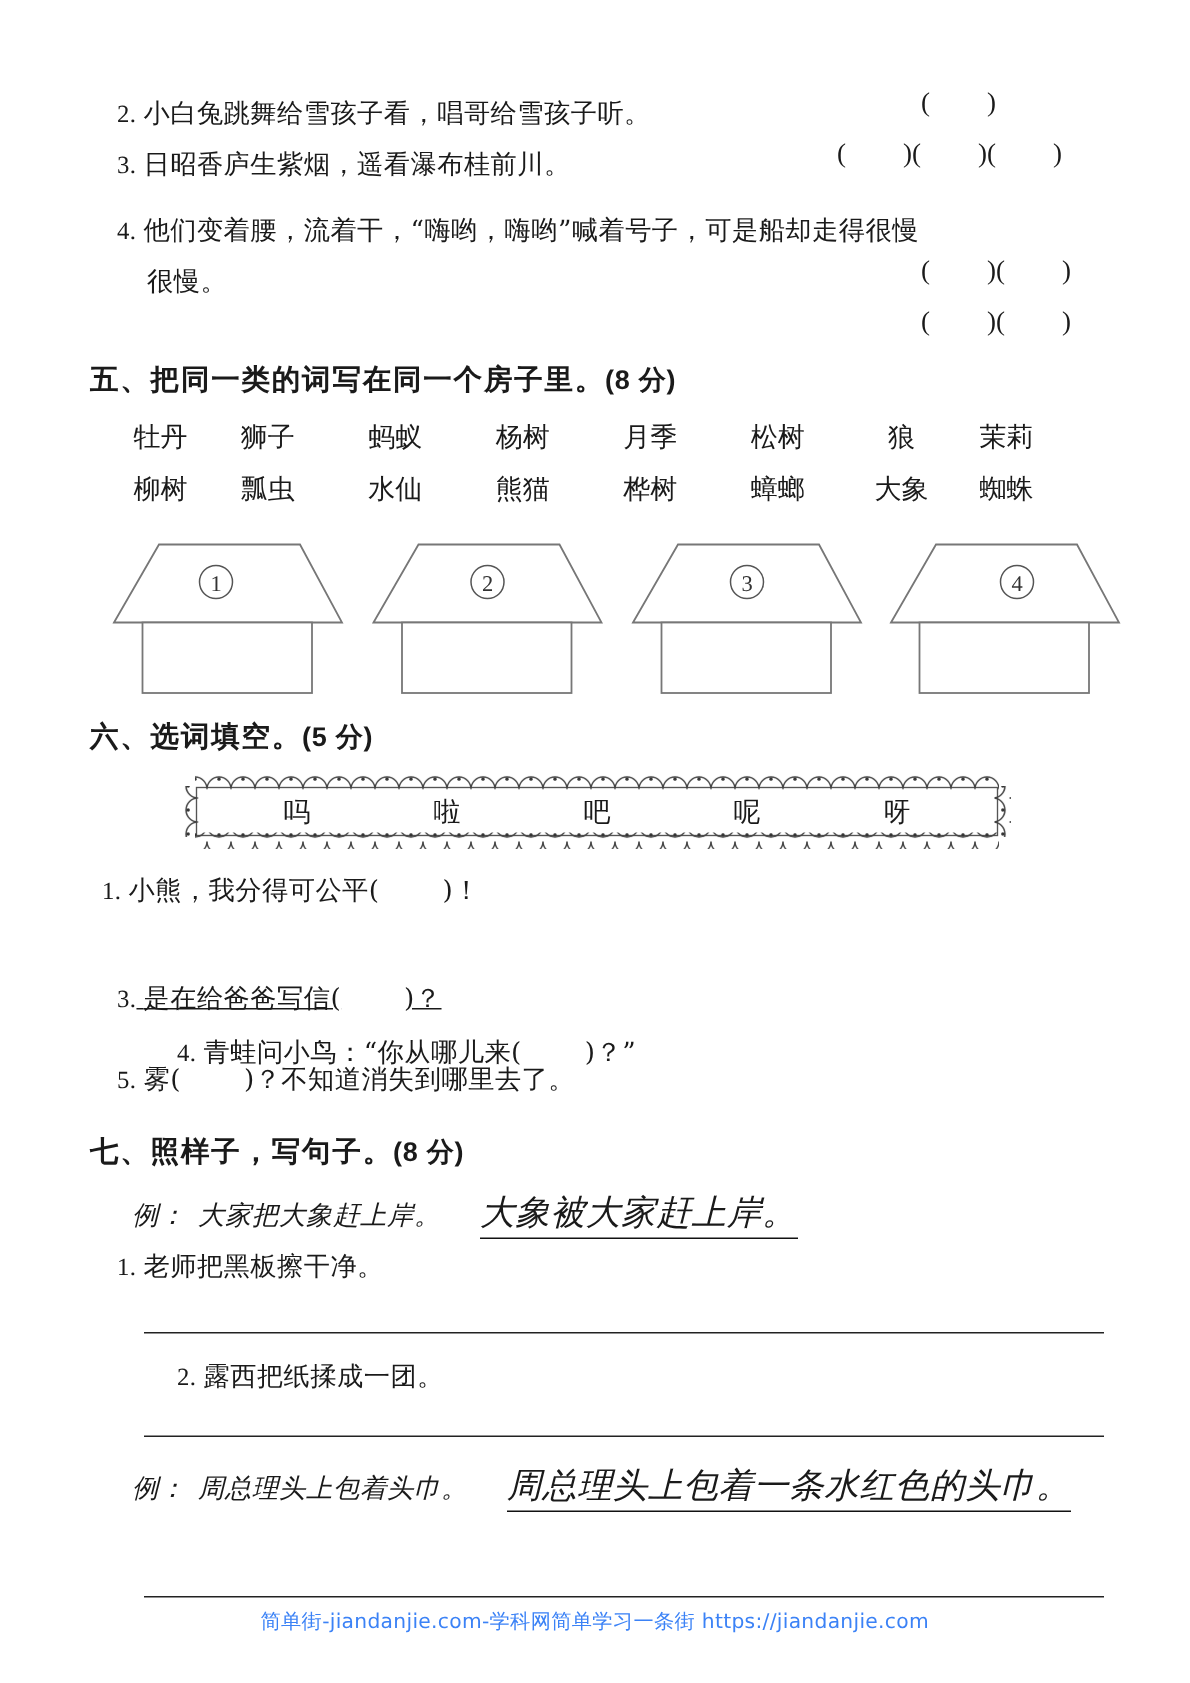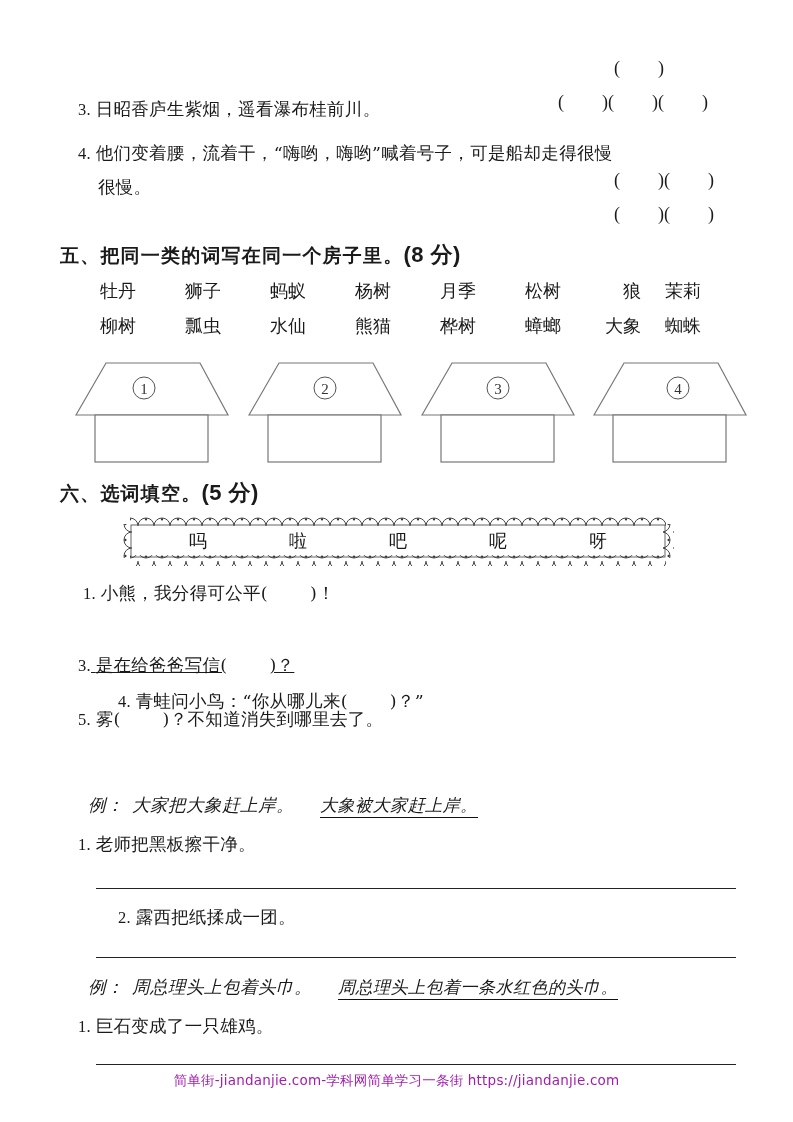--- a/index.html
+++ b/index.html
@@ -55,34 +55,34 @@
   .heading {
     font-family: "DejaVu Sans", "Liberation Sans", sans-serif;
     font-weight: bold;
     font-size: 19px;
     letter-spacing: 1.2px;
     white-space: nowrap;
   }
   .heading .score {
     font-family: "Liberation Sans", sans-serif;
     font-weight: bold;
-    font-size: 22px;
+    font-size: 18px;
     letter-spacing: 0.5px;
   }
 
   
   .wordrow {
     position: absolute;
     white-space: nowrap;
     font-size: 18px;
     font-family: "DejaVu Serif", "Liberation Serif", serif;
   }
   .wordrow span.w {
     display: inline-block;
-    text-align: right;
+    text-align: center;
   }
 
   
   .house {
     position: absolute;
   }
   .house svg { display: block; }
 
   
   .wordbank {
@@ -110,51 +110,55 @@
     white-space: nowrap;
     font-size: 17px;
   }
   .kai {
     font-family: "Liberation Serif", "DejaVu Serif", serif;
     font-style: italic;
     font-size: 17.5px;
     letter-spacing: 0.5px;
   }
   .kai-ans {
-    font-family: Liberation Serif, serif;
+    font-family: Liberation Mono, monospace;
     font-style: italic;
-    font-size: 17px;
+    font-size: 23px;
     letter-spacing: 0.5px;
     border-bottom: 1.4px solid #111;
     padding-bottom: 2px;
     margin-top: 45px;
   }
   .blankline {
     position: absolute;
     height: 0;
     border-top: 1.6px solid #222;
   }
 
   
   .footer {
     position: absolute;
     width: 100%;
     text-align: center;
     font-family: "DejaVu Sans", "Liberation Sans", sans-serif;
     font-size: 13.5px;
-    color: #a21caf;
+    color: #3b82f6;
     letter-spacing: 0.2px;
     white-space: nowrap;
   }
 </style>
 </head>
 <body>
 
 <div class="page">
 
+  <div class="qline" style="position:absolute; left:78px; top:58px;">
+    <span class="qnum">2.</span>
+    <span class="ctext">小白兔跳舞给雪孩子看，唱哥给雪孩子听。</span>
+  </div>
   <div class="brackets" style="left:614px; top:58px;">
     <span class="brk">(</span><span style="display:inline-block;width:38px;"></span><span class="brk">)</span>
   </div>
 
   <div class="qline" style="position:absolute; left:78px; top:92px;">
     <span class="qnum">3.</span>
     <span class="ctext">日昭香庐生紫烟，遥看瀑布桂前川。</span>
   </div>
   <div class="brackets" style="left:558px; top:92px;">
     <span class="brk">(</span><span style="display:inline-block;width:38px;"></span><span class="brk">)</span><span class="brk">(</span><span style="display:inline-block;width:38px;"></span><span class="brk">)</span><span class="brk">(</span><span style="display:inline-block;width:38px;"></span><span class="brk">)</span>
@@ -255,41 +259,44 @@
     </svg>
     <div class="inner">
       <span class="bw">吗</span>
       <span class="bw">啦</span>
       <span class="bw">吧</span>
       <span class="bw">呢</span>
       <span class="bw">呀</span>
     </div>
   </div>
 
-  <div class="qline" style="position:absolute; left:83px; top:576px;text-align:right;">
+  <div class="qline" style="position:absolute; left:68px; top:576px;text-align:right;">
     <span class="qnum">1.</span>
     <span class="ctext">小熊，我分得可公平(</span><span style="display:inline-block;width:42px;"></span><span class="ctext">)！</span>
   </div>
 
 
   <div class="qline" style="position:absolute; left:78px; top:648px;text-decoration:underline;">
     <span class="qnum">3.</span>
     <span class="ctext">是在给爸爸写信(</span><span style="display:inline-block;width:42px;"></span><span class="ctext">)？</span>
   </div>
 
   <div class="qline" style="position:absolute; left:78px; top:684px;margin-left:40px;">
     <span class="qnum">4.</span>
     <span class="ctext">青蛙问小鸟：“你从哪儿来(</span><span style="display:inline-block;width:42px;"></span><span class="ctext">)？”</span>
   </div>
 
   <div class="qline" style="position:absolute; left:78px; top:702px;">
     <span class="qnum">5.</span>
     <span class="ctext">雾(</span><span style="display:inline-block;width:42px;"></span><span class="ctext">)？不知道消失到哪里去了。</span>
   </div>
 
+  <div class="heading" style="position:absolute; left:60px; top:755px;">
+    <span>七、照样子，写句子。</span><span class="score">(8 分)</span>
+  </div>
 
   <div class="exline" style="left:88px; top:793px;">
     <span class="kai">例：</span><span style="display:inline-block;width:8px;"></span><span class="kai">大家把大象赶上岸。</span><span style="display:inline-block;width:26px;"></span><span class="kai-ans">大象被大家赶上岸。</span>
   </div>
 
   <div class="qline" style="position:absolute; left:78px; top:827px;">
     <span class="qnum">1.</span>
     <span class="ctext">老师把黑板擦干净。</span>
   </div>
 
@@ -299,24 +306,20 @@
     <span class="qnum">2.</span>
     <span class="ctext">露西把纸揉成一团。</span>
   </div>
 
   <div class="blankline" style="left:96px; top:957px; width:640px;"></div>
 
   <div class="exline" style="left:88px; top:975px;">
     <span class="kai">例：</span><span style="display:inline-block;width:8px;"></span><span class="kai">周总理头上包着头巾。</span><span style="display:inline-block;width:26px;"></span><span class="kai-ans">周总理头上包着一条水红色的头巾。</span>
   </div>
 
-  <div class="qline" style="position:absolute; left:78px; top:1009px;">
-    <span class="qnum">1.</span>
-    <span class="ctext">巨石变成了一只雄鸡。</span>
-  </div>
 
   <div class="blankline" style="left:96px; top:1064px; width:640px;"></div>
 
   <div class="footer" style="left:0; top:1072px;">
     <span>简单街-jiandanjie.com-学科网简单学习一条街 https://jiandanjie.com</span>
   </div>
 
 </div>
 
 </body></html>

